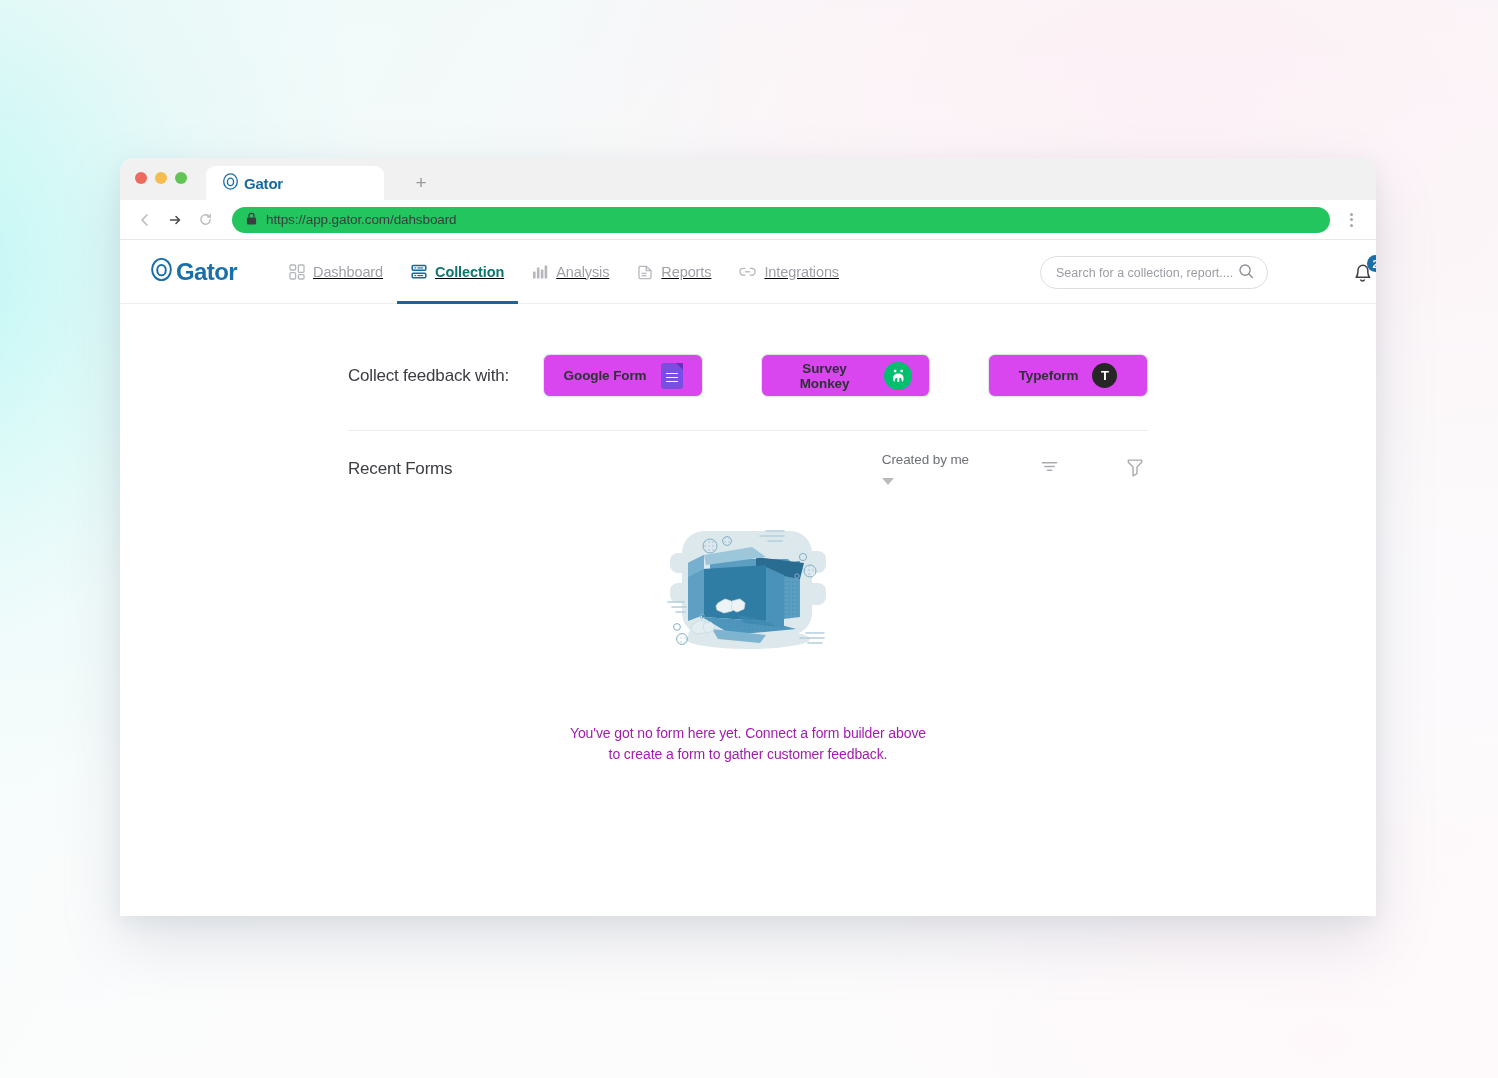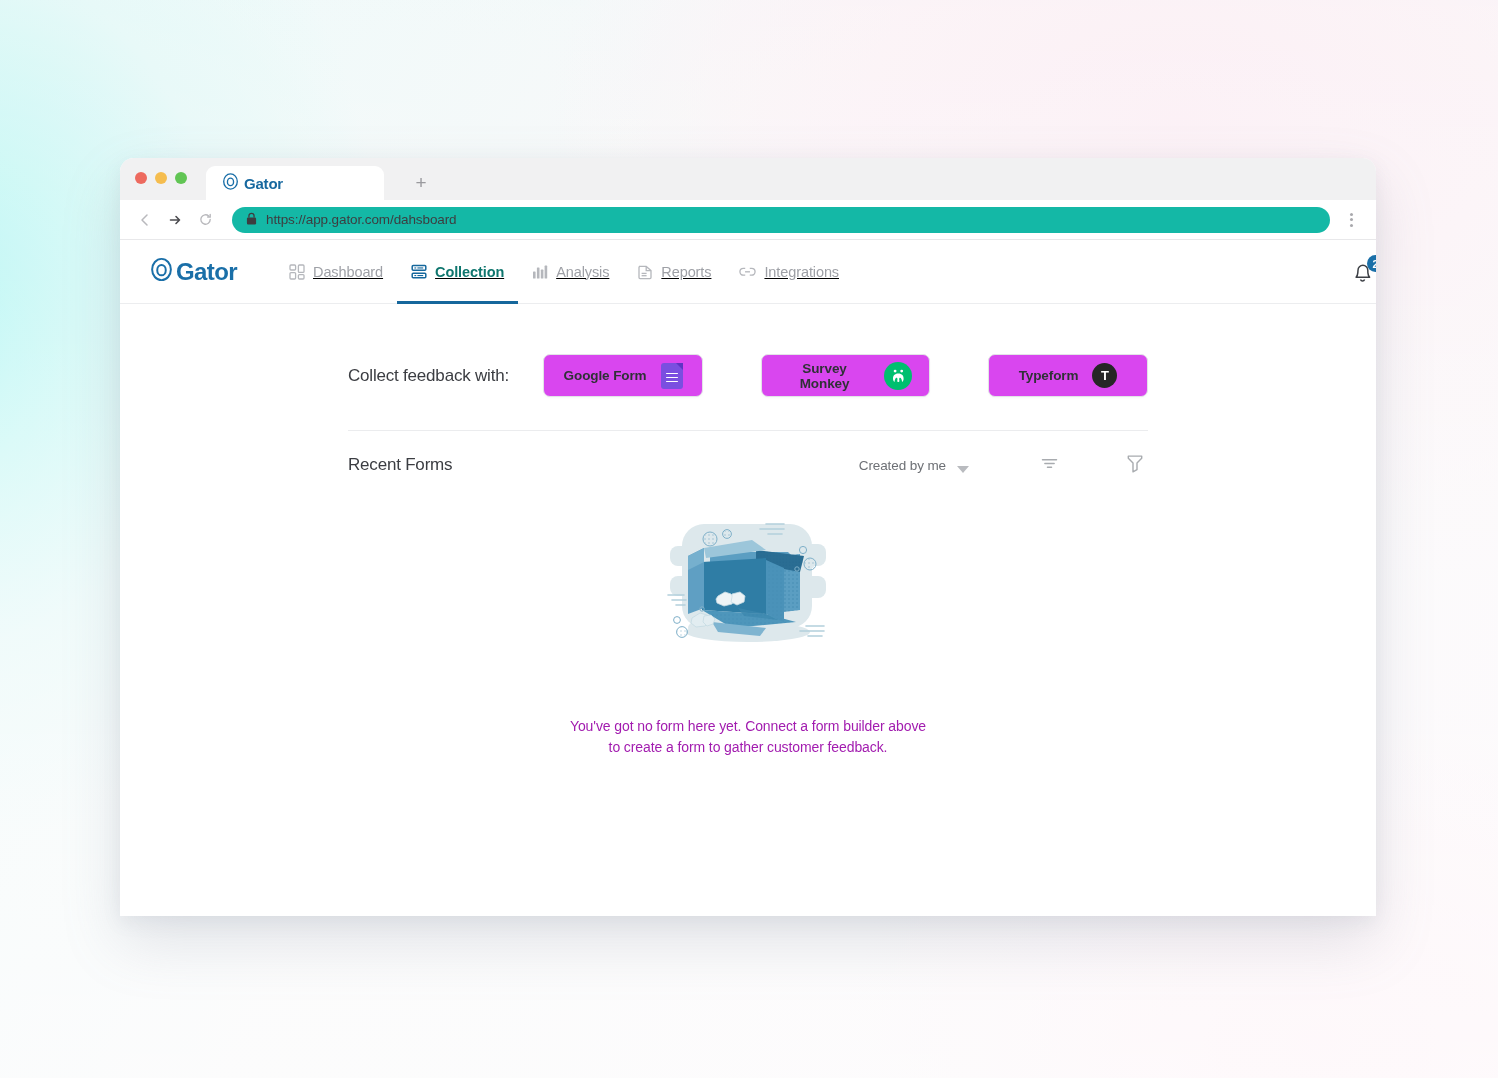--- a/index.html
+++ b/index.html
@@ -82,21 +82,21 @@
     border-bottom: 1px solid #e8e8ea;
   }
   .navbtn {
     width: 26px; height: 26px; margin-right: 4px;
     display: flex; align-items: center; justify-content: center;
     color: #b9b9bd;
   }
   .navbtn.active { color: #4c4c50; }
   .urlfield {
     flex: 1; height: 26px; margin: 0 10px;
-    background: #14b8a6; border-radius: 13px;
+    background: #22c55e; border-radius: 13px;
     display: flex; align-items: center; gap: 9px;
     padding: 0 14px;
   }
   .url-text {
     font-size: 13.5px; color: #3d3d40; letter-spacing: -0.1px;
   }
   .kebab {
     width: 22px; display: flex; flex-direction: column;
     align-items: center; gap: 2.5px;
   }
@@ -210,21 +210,21 @@
 
   .recent-row {
     display: flex; align-items: center;
     padding-top: 21px;
     gap: 40px;
   }
   .recent-title {
     font-size: 17px; color: #3b3d42; letter-spacing: -0.2px;
     flex: 1;
   }
-  .sortby { display: flex; align-items: flex-end; gap: 11px; margin-right: 27px; }
+  .sortby { display: flex; align-items: flex-start; gap: 11px; margin-right: 27px; flex-direction: column; }
   .sortby-label { font-size: 13.5px; color: #6d7075; letter-spacing: -0.1px; }
   .caret {
     width: 0; height: 0;
     border-left: 6px solid transparent; border-right: 6px solid transparent;
     border-top: 7px solid #b9bbbf;
   }
   .icon-btn { width: 26px; height: 26px; display:flex; align-items:center; justify-content:center; margin-right: 20px; }
   .icon-btn:last-child { margin-right: 0; }
 
   .empty { text-align: center; padding-top: 32px; }
@@ -364,20 +364,29 @@
               <path d="M6.6 4.2H4.6a3.6 3.6 0 0 0 0 7.2h2"></path>
               <path d="M11.4 4.2h2a3.6 3.6 0 0 1 0 7.2h-2"></path>
               <path d="M6.4 7.8h5.2"></path>
             </svg>
           </span>
           <span>Integrations</span>
         </div>
 
       </nav>
 
+      <div class="search">
+        <input type="text" placeholder="Search for a collection, report...." style="">
+        <span>
+          <svg width="16" height="16" viewBox="0 0 16 16" fill="none" stroke="#8d9096" stroke-width="1.4">
+            <circle cx="7.1" cy="7.1" r="5.1"></circle>
+              <path d="M10.9 10.9L14.4 14.4" stroke-linecap="round"></path>
+          </svg>
+        </span>
+      </div>
 
       <div class="bell-wrap">
         <span>
           <svg width="25" height="26" viewBox="0 0 24 26" fill="none" stroke="#3c3f45" stroke-width="1.5" stroke-linejoin="round">
             <path d="M5.6 18.2c1.1-1.3 1.6-2.6 1.7-4.3l.2-2.7a4.9 4.9 0 0 1 9.8 0l.1 2.7c.1 1.7.6 3 1.7 4.3z"></path>
             <path d="M10 20.6a2.2 2.2 0 0 0 4.1 0"></path>
           </svg>
         </span>
         <span class="badge">2</span>
       </div>

